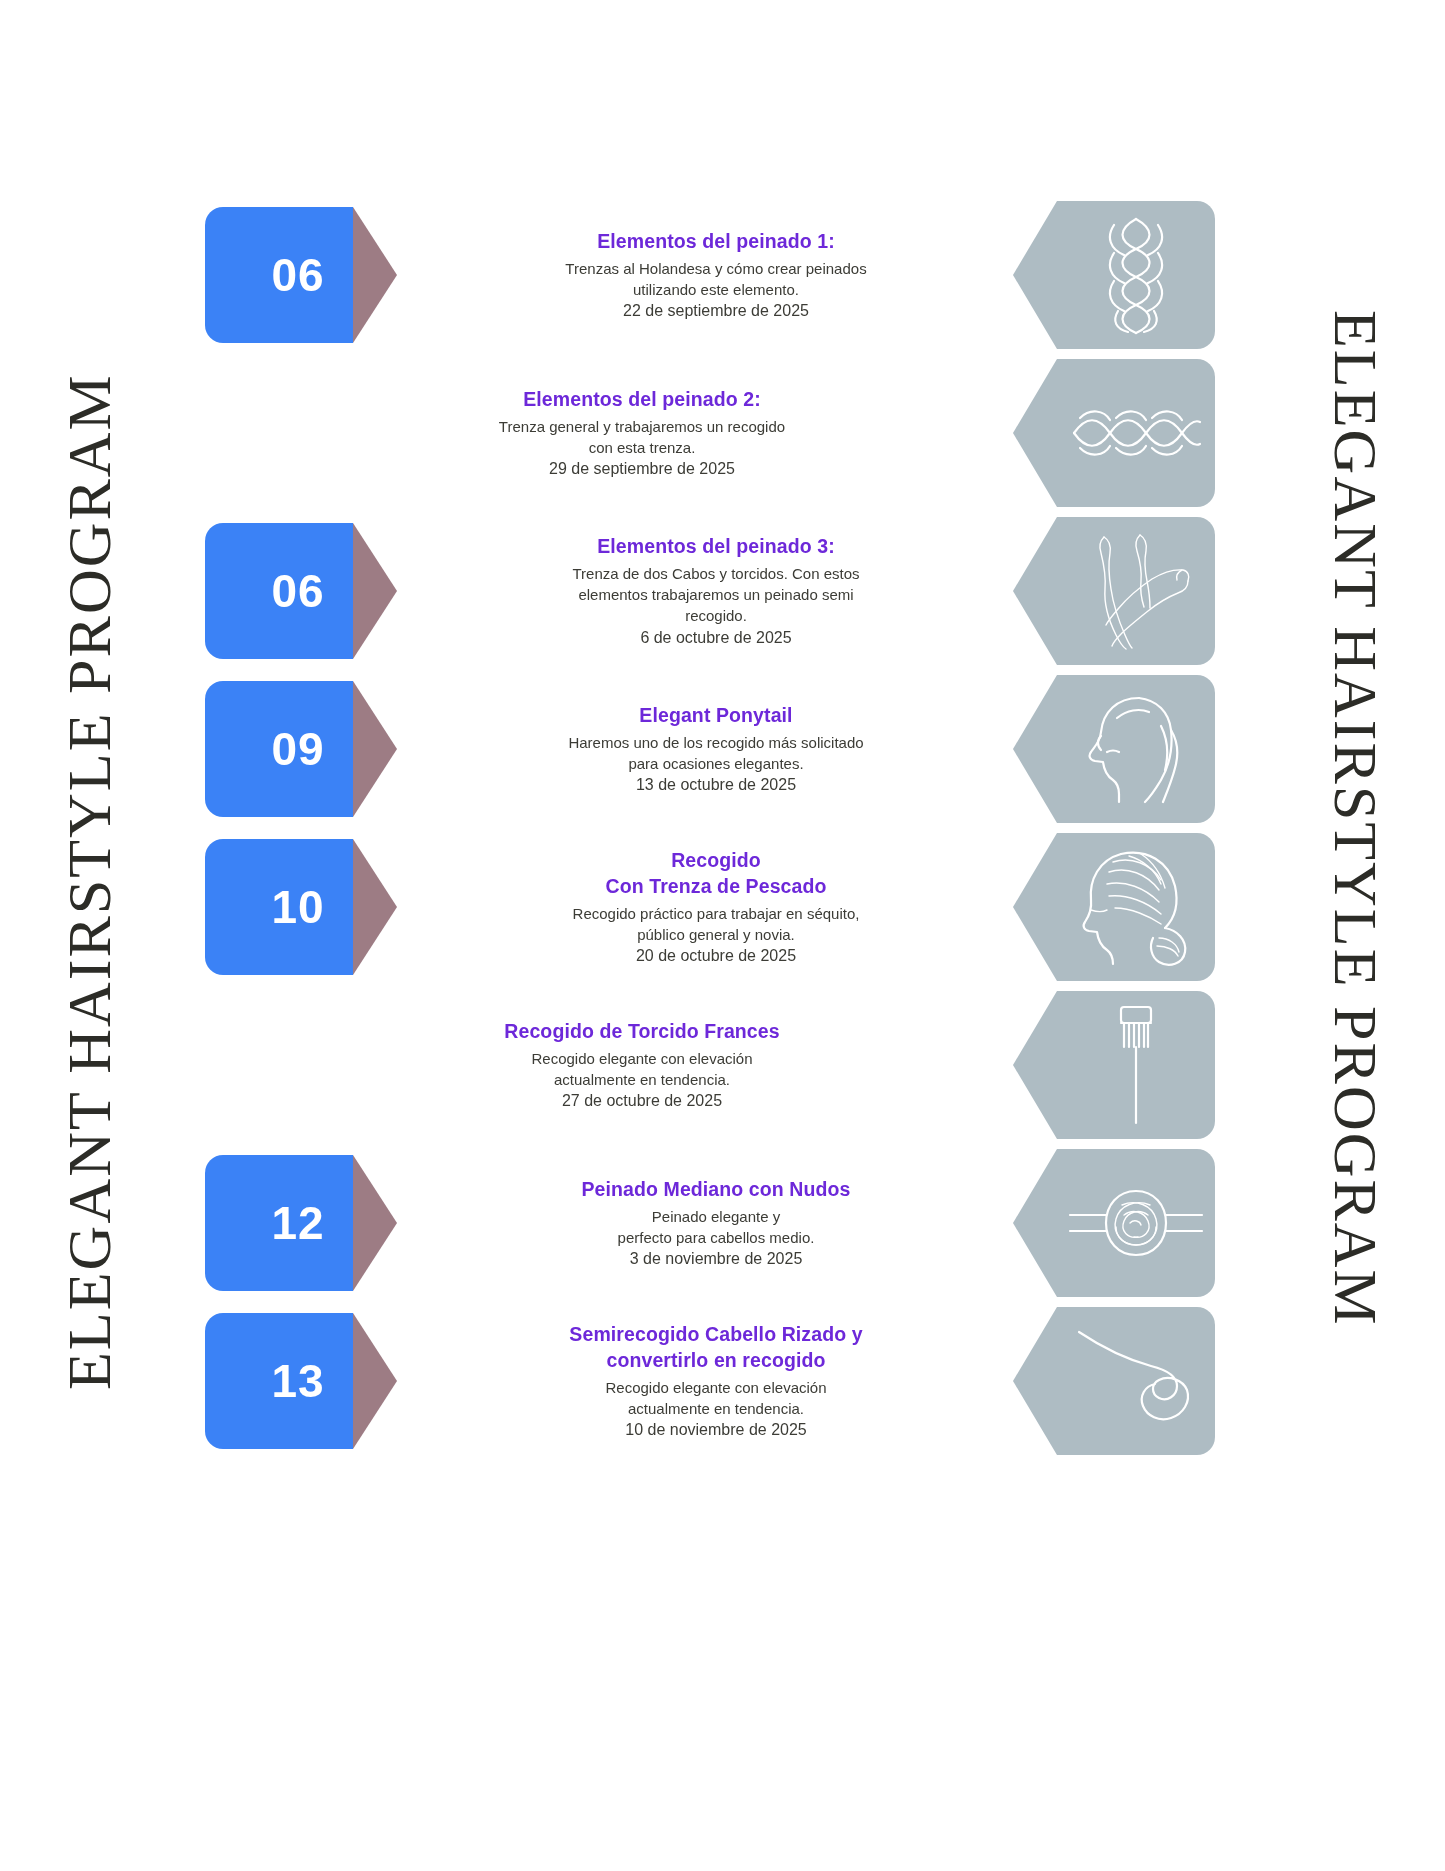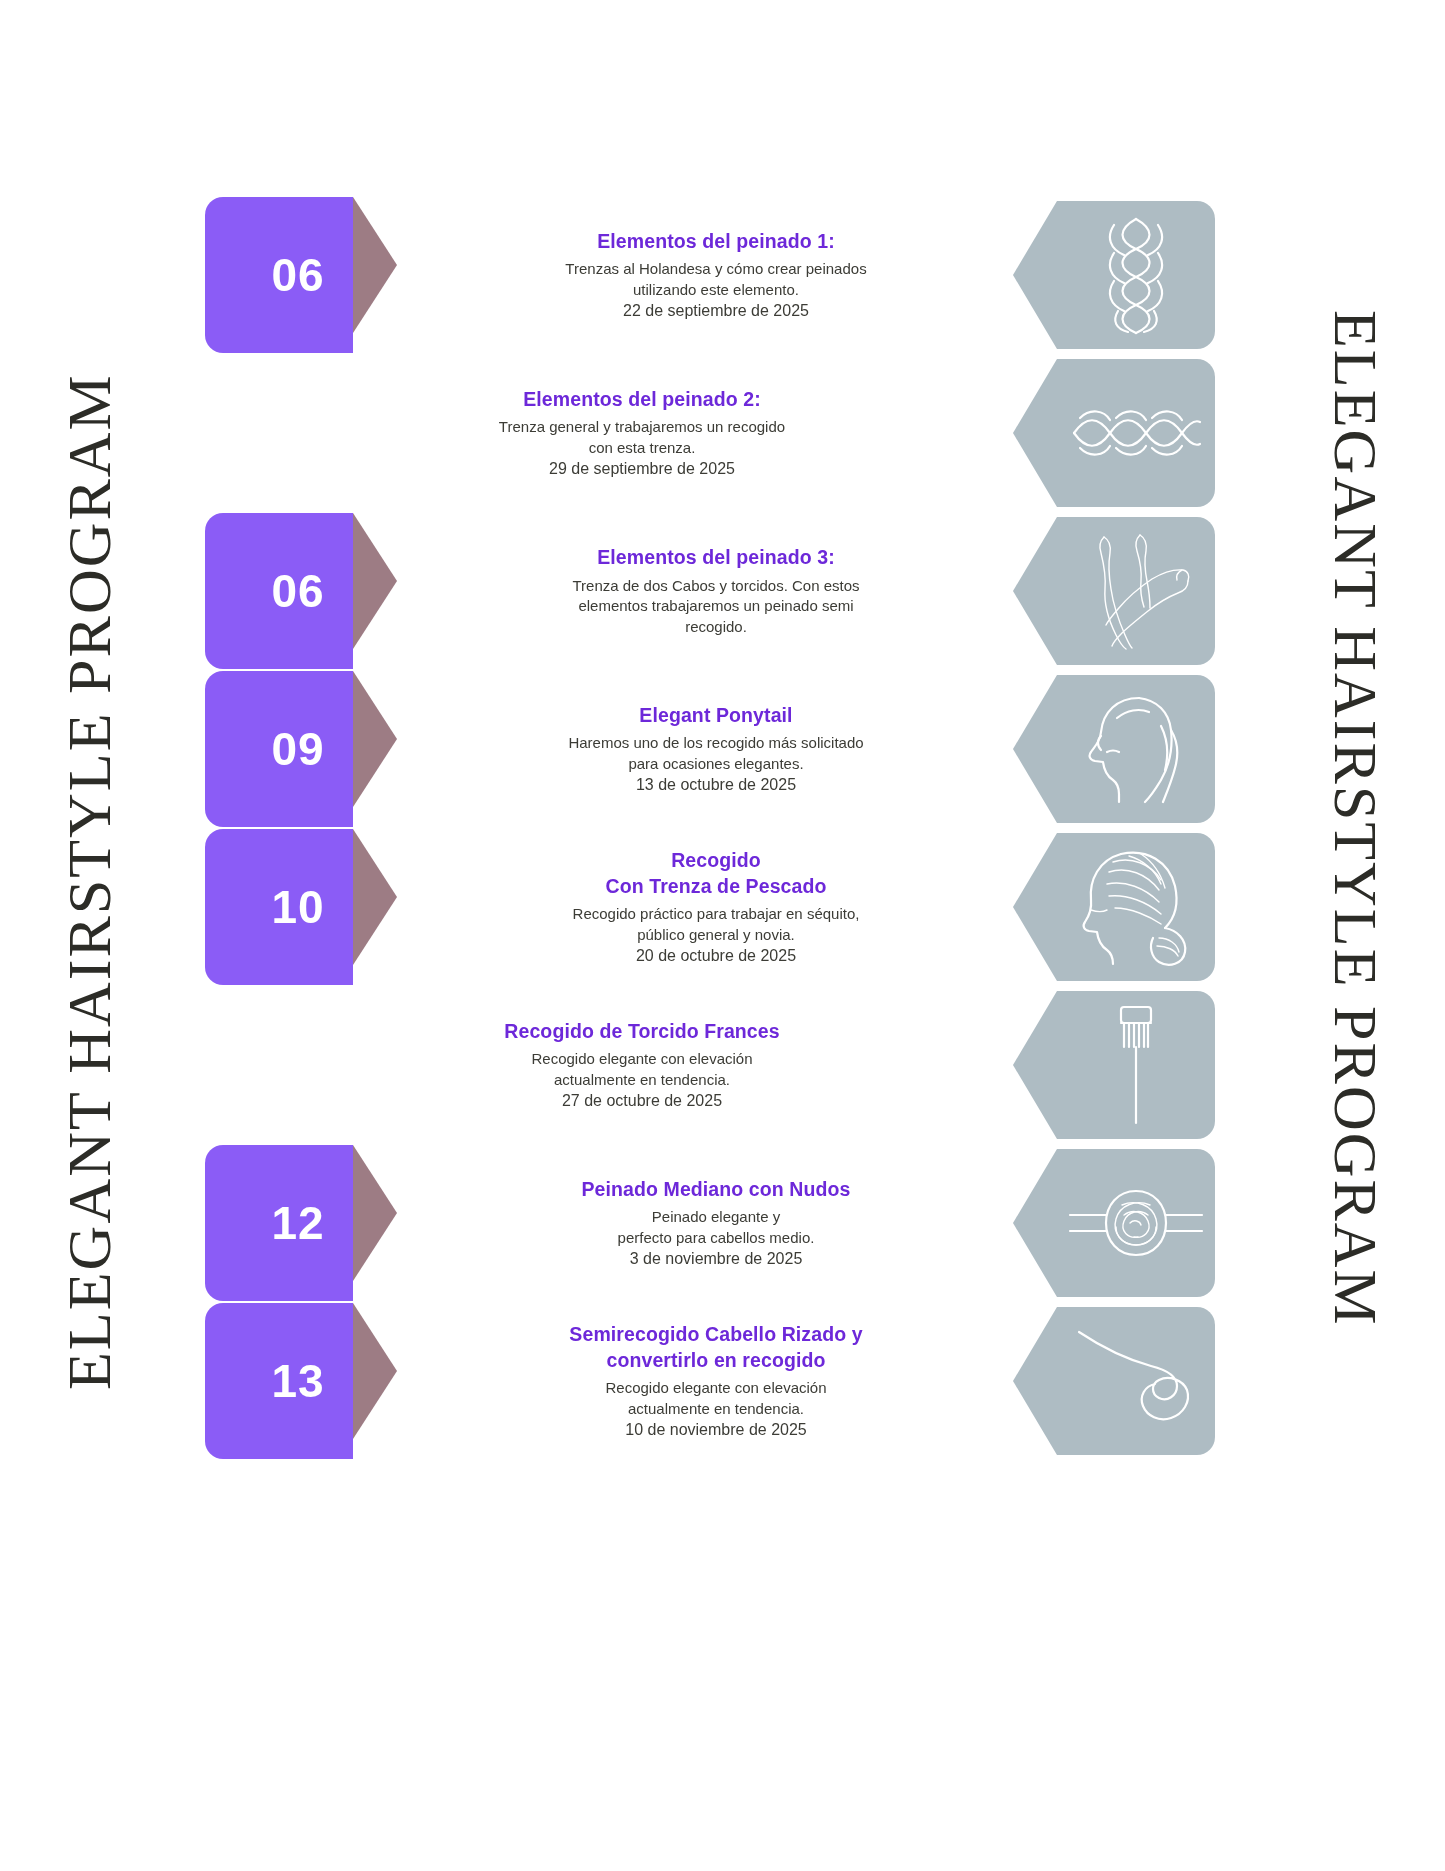--- a/index.html
+++ b/index.html
@@ -55,22 +55,22 @@
     align-items: center;
     height: 158px;
     margin-bottom: 0px;
   }
 
   
   .badge {
     position: relative;
     flex: 0 0 auto;
     width: 148px;
-    height: 156px;
-    background: #8b5cf6;
+    height: 136px;
+    background: #3b82f6;
     border-radius: 18px 0 0 18px;
     display: flex;
     align-items: center;
     justify-content: center;
   }
   .badge::after {
     content: "";
     position: absolute;
     left: 100%;
     top: 0;
@@ -210,20 +210,21 @@
       </div>
       <div class="row">
     <div class="badge">
       <span class="badge-num">06</span>
     </div>
     <div class="text-block">
       <div class="t-title">Elementos del peinado 3:</div>
       <div class="t-desc">Trenza de dos Cabos y torcidos. Con estos
 elementos trabajaremos un peinado semi
 recogido.</div>
+      <div class="t-date">6 de octubre de 2025</div>
     </div>
     <div class="icon-hex">
 
     <svg width="116" height="120" viewBox="0 0 116 120">
       <g class="st-thin">
         <path d="M26 6 C22 10 21 16 23 22 C26 34 28 46 27 58 C26 72 30 88 38 104 C42 112 45 116 48 118"></path>
         <path d="M26 6 C31 9 33 15 32 22 C30 34 31 46 33 58 C35 72 40 88 47 104 C50 111 52 115 54 117"></path>
         <path d="M62 4 C58 8 57 14 59 20 C62 30 64 40 63 50 C62 60 64 70 66 76"></path>
         <path d="M62 4 C67 7 69 13 68 20 C66 30 67 40 69 50 C71 60 72 70 72 77"></path>
         <path d="M110 50 C112 45 110 40 105 39 C95 38 84 42 74 48 C62 56 50 66 40 78 C34 85 30 90 28 94"></path>

